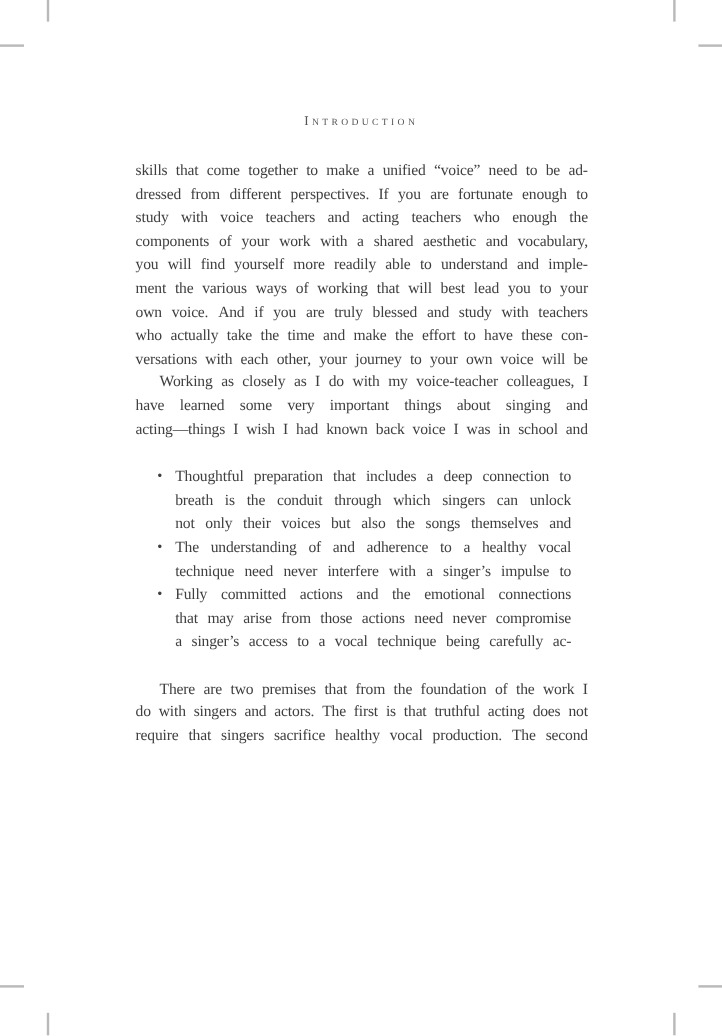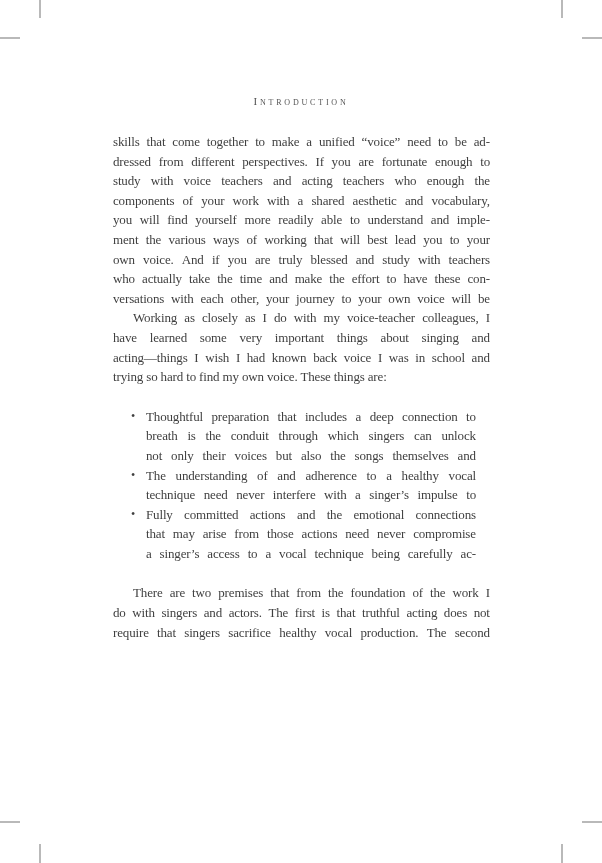--- a/index.html
+++ b/index.html
@@ -252,21 +252,20 @@
           <span>had</span>
           <span>known</span>
           <span>back</span>
           <span>voice</span>
           <span>I</span>
           <span>was</span>
           <span>in</span>
           <span>school</span>
           <span>and</span>
         </div>
-        <div class="line last">trying so hard to find my own voice. These things are:</div>
       </div>
       <div class="bullet-list">
         <div class="bullet-item">
           <span class="bullet-marker">•</span>
           <div class="line">
             <span>Thoughtful</span>
             <span>preparation</span>
             <span>that</span>
             <span>includes</span>
             <span>a</span>

